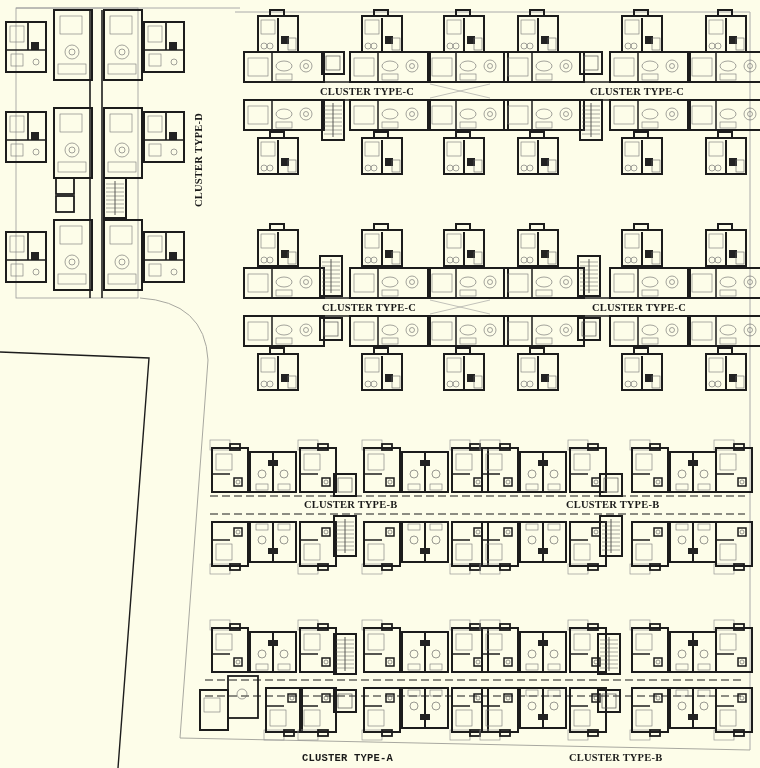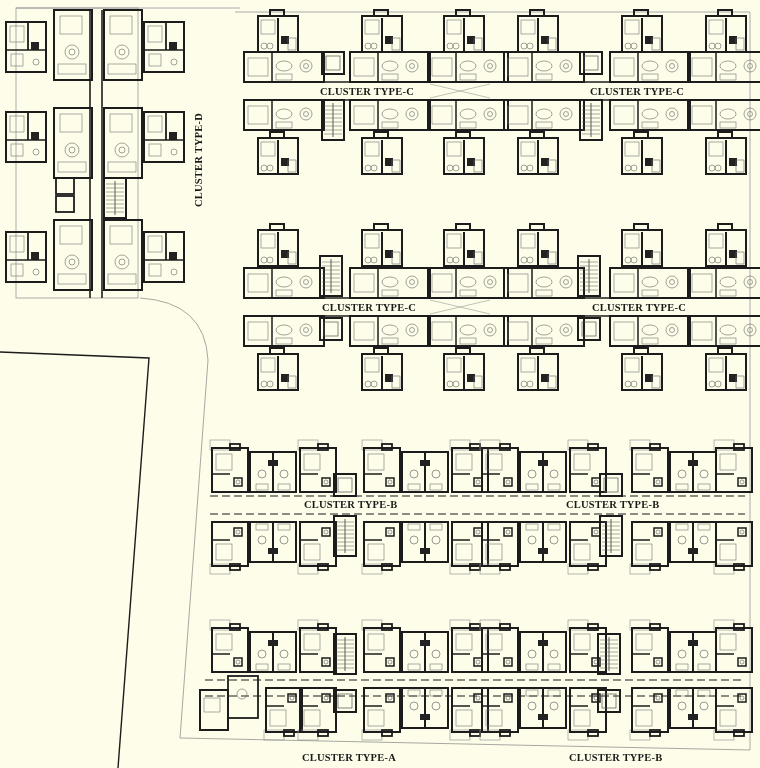--- a/index.html
+++ b/index.html
@@ -274,16 +274,16 @@
     <use href="#lift" x="598" y="690"></use>
   </g>
 </svg>
 
 <div class="label" style="left:318px; top:86px;">CLUSTER TYPE-C</div>
 <div class="label" style="left:588px; top:86px;">CLUSTER TYPE-C</div>
 <div class="label" style="left:320px; top:302px;">CLUSTER TYPE-C</div>
 <div class="label" style="left:590px; top:302px;">CLUSTER TYPE-C</div>
 <div class="label" style="left:302px; top:499px;">CLUSTER TYPE-B</div>
 <div class="label" style="left:564px; top:499px;">CLUSTER TYPE-B</div>
-<div class="label" style="left:300px; top:752px;">CLUSTER TYPE-A</div>
+<div class="label" style="left:300px; top:752px;font-family:Liberation Mono, monospace;">CLUSTER TYPE-A</div>
 <div class="label" style="left:567px; top:752px;">CLUSTER TYPE-B</div>
 <div class="label vertical" style="left:150px; top:154px;">CLUSTER TYPE-D</div>
 </div>
 
 </body></html>

